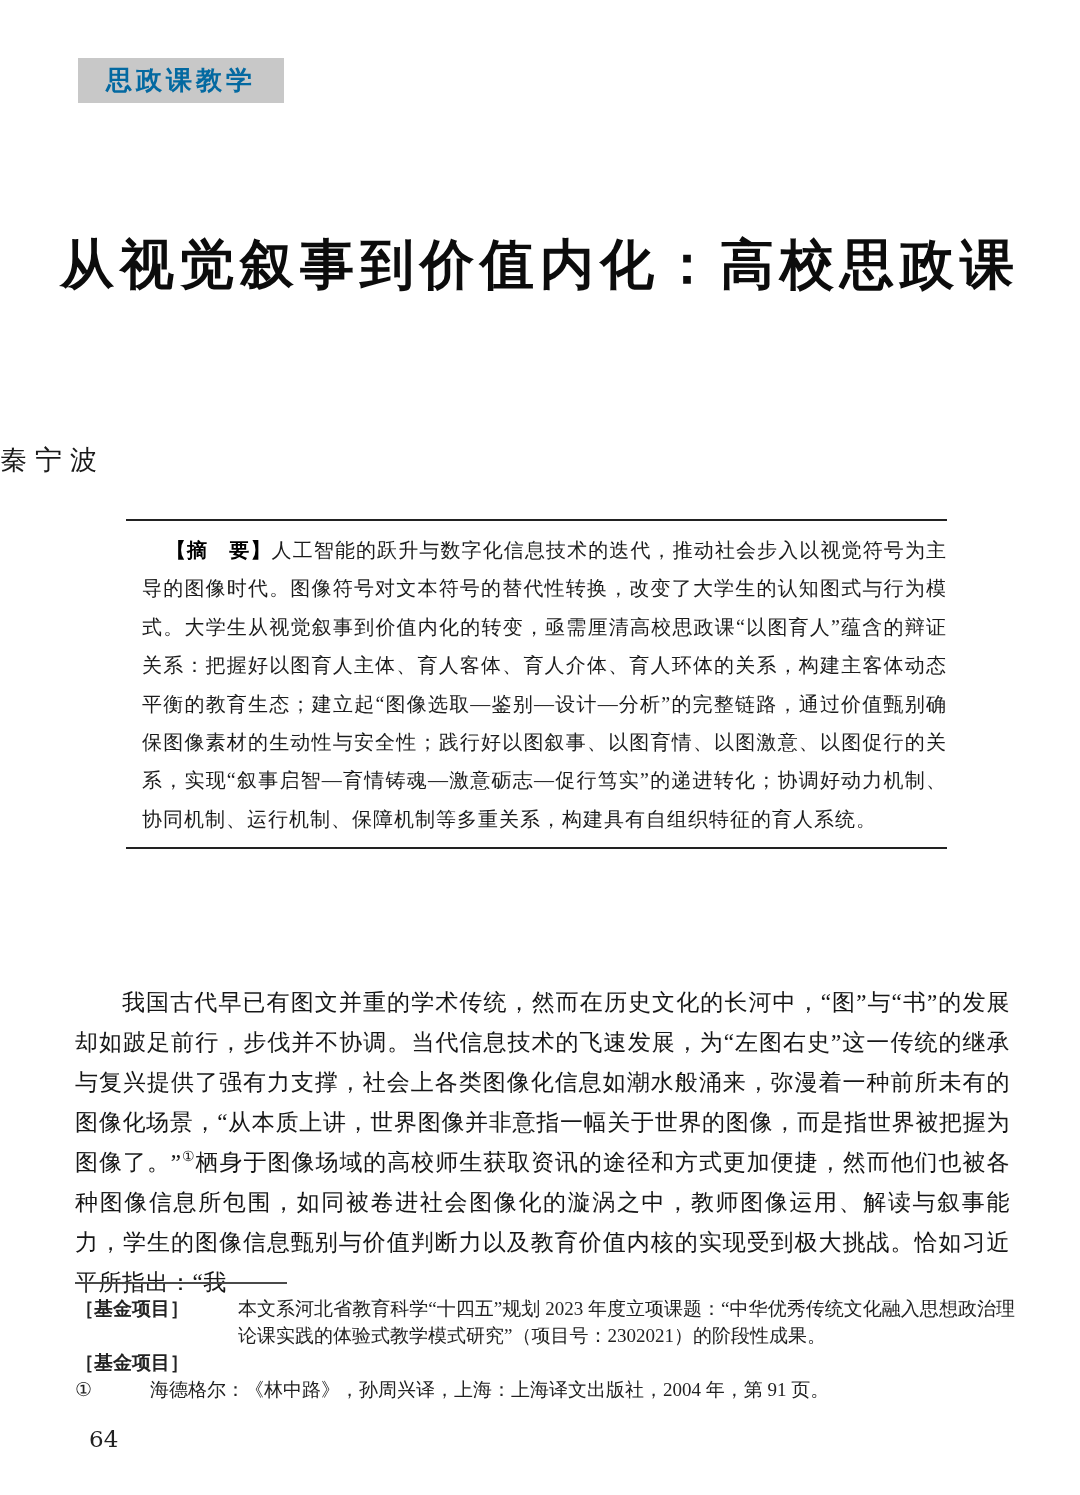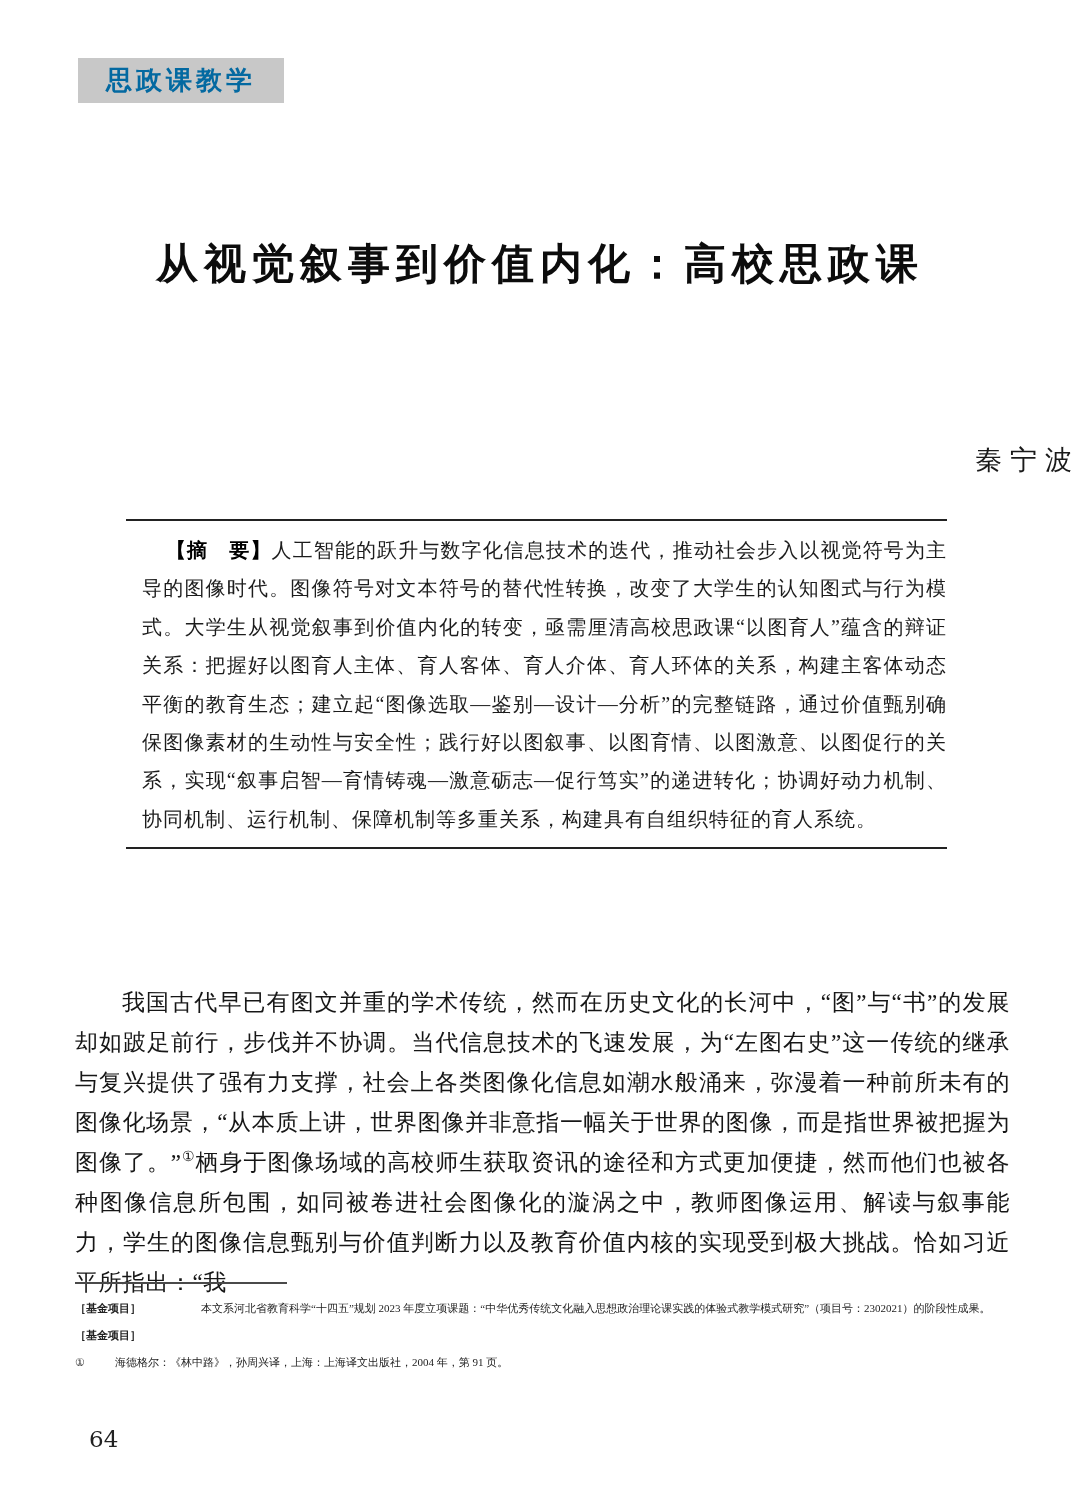--- a/index.html
+++ b/index.html
@@ -26,31 +26,31 @@
     color: #0369a1;
   }
 
   .title-block {
     position: absolute;
     left: 0; top: 232px;
     width: 1080px;
     text-align: center;
     font-family: "Liberation Sans", sans-serif;
     font-weight: bold;
-    font-size: 42px;
+    font-size: 54px;
     line-height: 64px;
     letter-spacing: 6px;
     color: #0c0c0c;
   }
 
   .author-line {
     position: absolute;
     left: 0; top: 442px;
     width: 1080px;
-    text-align: right;
+    text-align: left;
     font-size: 27px;
     letter-spacing: 8px;
     color: #1a1a1a;
   }
 
   .abstract-block {
     position: absolute;
     left: 126px; top: 519px;
     width: 821px;
     box-sizing: border-box;
@@ -96,23 +96,24 @@
     left: 75px; top: 1282px;
     width: 940px;
   }
   .fn-rule {
     width: 212px; height: 2px;
     background: #4a4a4a;
     margin-bottom: 11px;
   }
   .fn-row {
     display: flex;
-    font-size: 11px;
+    font-size: 19px;
     line-height: 27px;
     color: #222222;
+    gap: 35px;
   }
   .fn-label {
     flex: 0 0 112px;
     font-weight: bold;
     white-space: nowrap;
     margin-right: 14px;
   }
   .fn-text { flex: 1; text-align: justify; }
   .fn-marker {
     flex: 0 0 40px;

